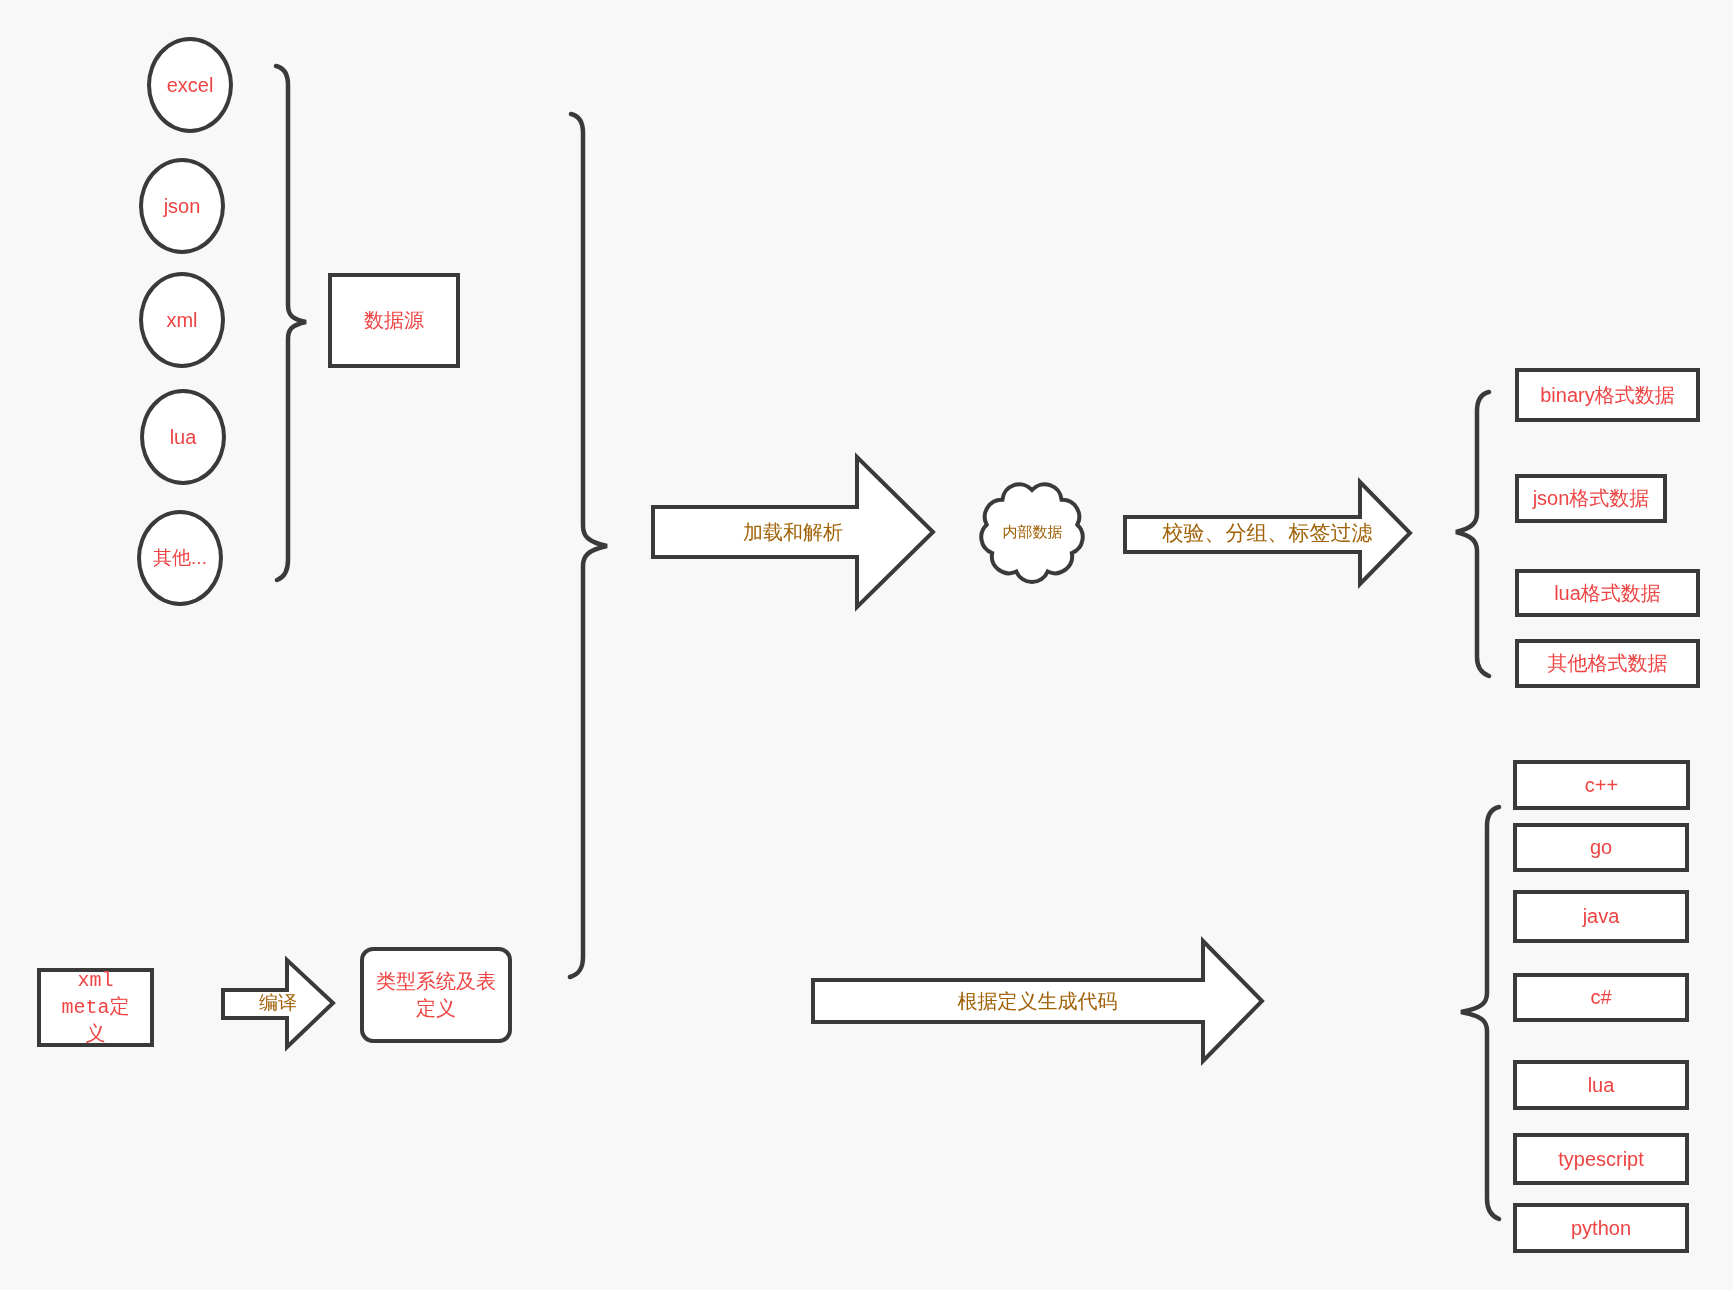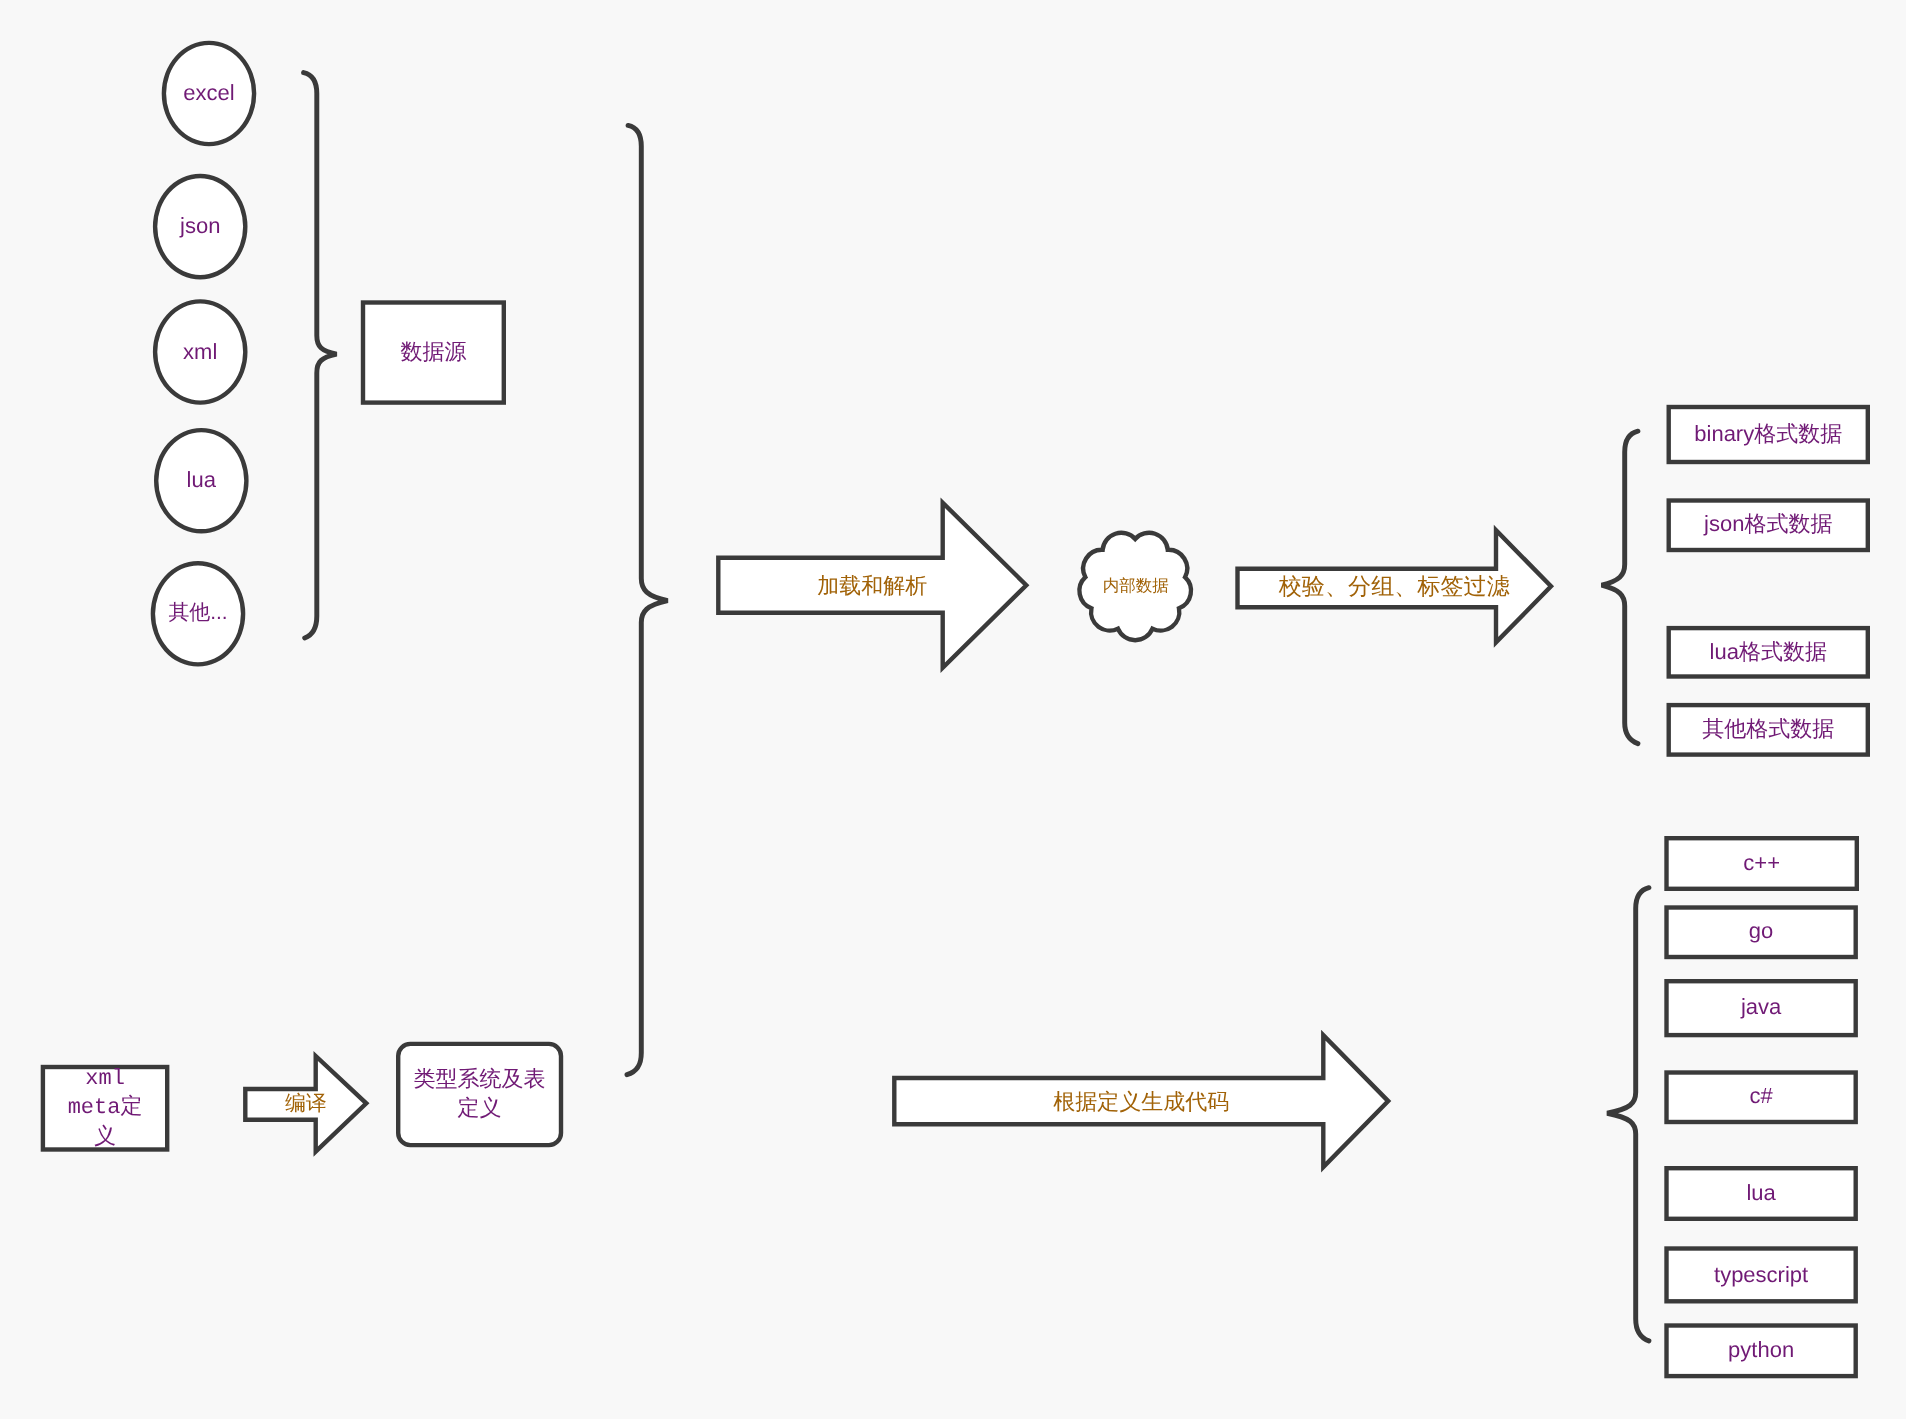--- a/index.html
+++ b/index.html
@@ -23,21 +23,21 @@
   }
   .node {
     position: absolute;
     box-sizing: border-box;
     background: #ffffff;
     border: 4px solid #3a3a3a;
     display: flex;
     align-items: center;
     justify-content: center;
     text-align: center;
-    color: #701a75;
+    color: #ef4444;
     font-size: 20px;
     line-height: 1.35;
   }
   .ellipse { border-radius: 50%; }
   .rounded { border-radius: 13px; }
   .float-label {
     position: absolute;
     display: flex;
     align-items: center;
     justify-content: center;
@@ -116,21 +116,21 @@
   <div class="node" style="left:37px; top:968px; width:117px; height:79px; padding:12px 14px;font-family:Liberation Mono, monospace;">
     <span>xml meta定义</span>
   </div>
   <div class="node rounded" style="left:360px; top:947px; width:152px; height:96px; padding:4px 10px;">
     <span>类型系统及表定义</span>
   </div>
 
   <div class="node" style="left:1515px; top:368px; width:185px; height:54px;justify-content:center;">
     <span>binary格式数据</span>
   </div>
-  <div class="node" style="left:1515px; top:453px; width:185px; height:49px;">
+  <div class="node" style="left:1515px; top:474px; width:152px; height:49px;">
     <span>json格式数据</span>
   </div>
   <div class="node" style="left:1515px; top:569px; width:185px; height:48px;">
     <span>lua格式数据</span>
   </div>
   <div class="node" style="left:1515px; top:639px; width:185px; height:49px;">
     <span>其他格式数据</span>
   </div>
 
   <div class="node" style="left:1513px; top:760px; width:177px; height:50px;">

